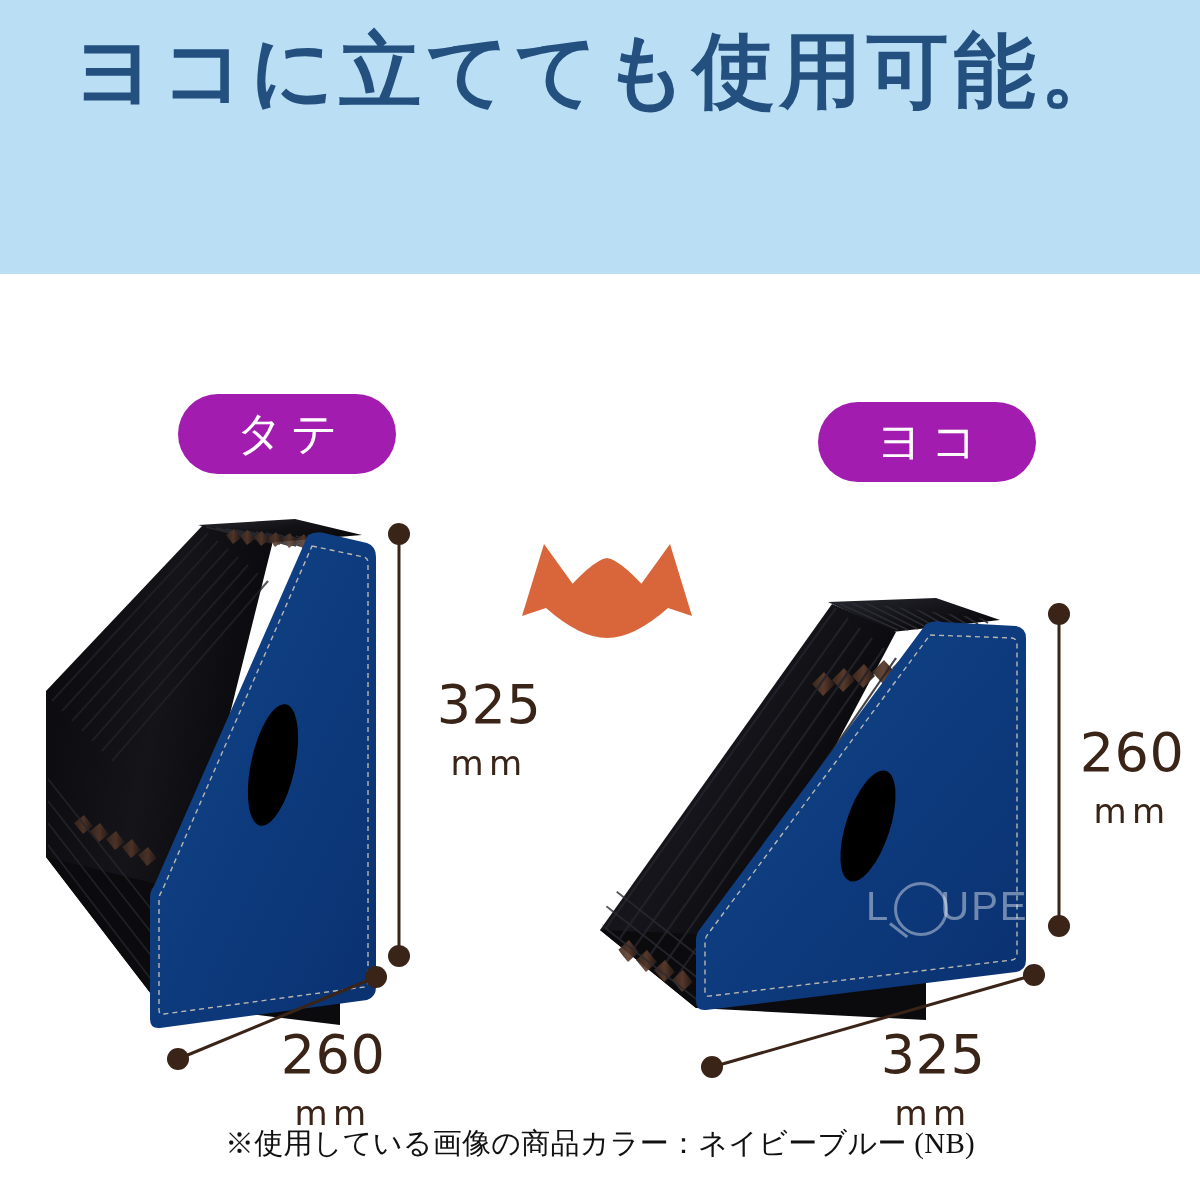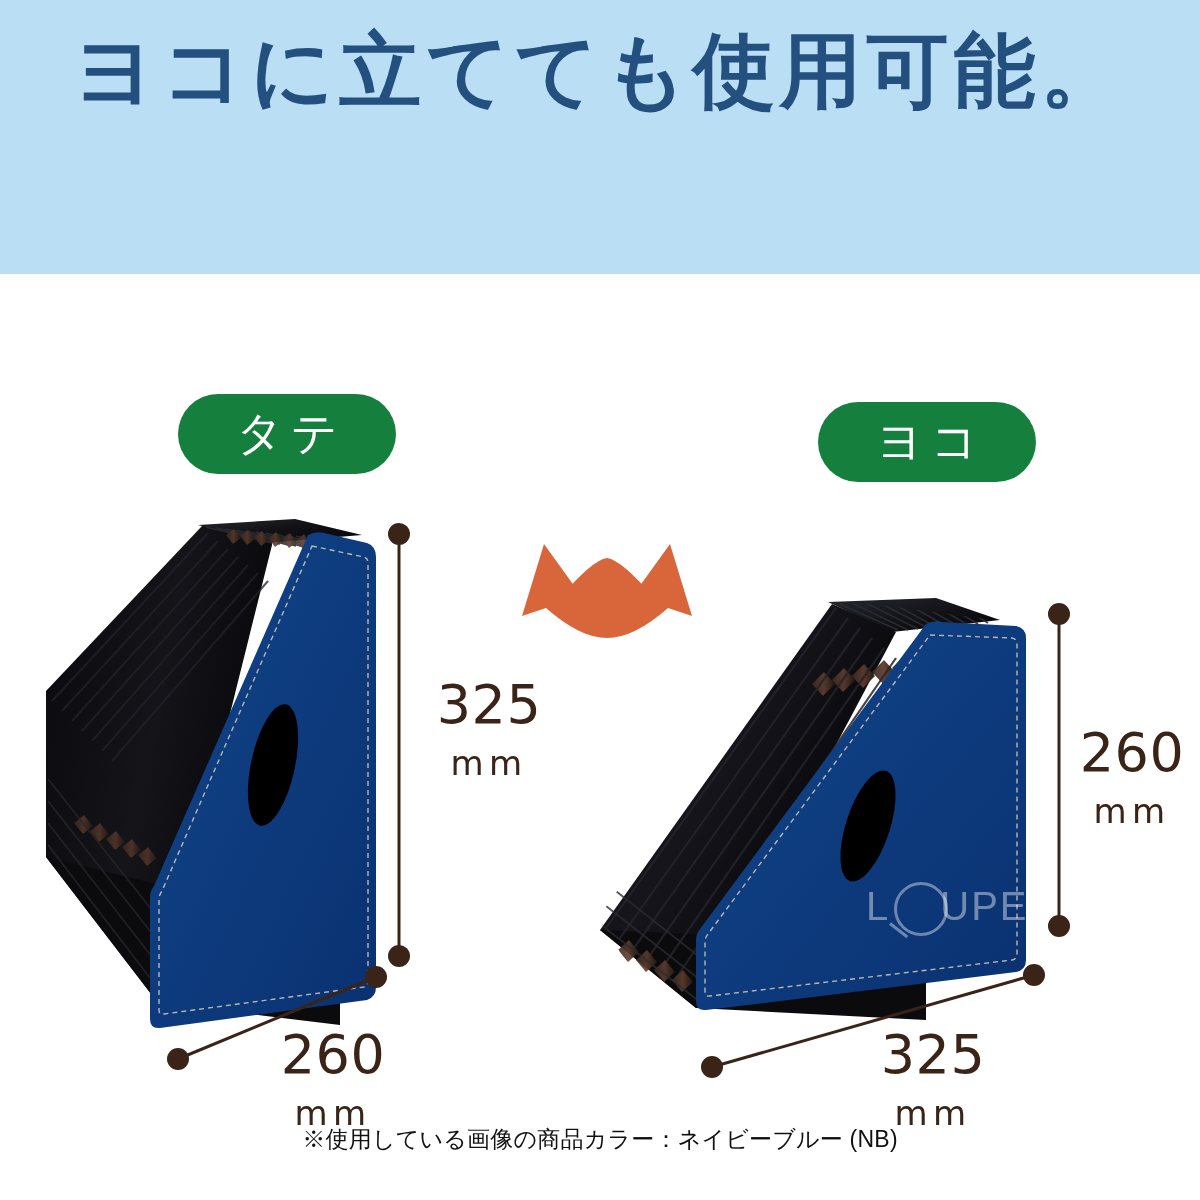--- a/index.html
+++ b/index.html
@@ -35,21 +35,21 @@
     font-weight:400;
     color:#2f2018;
     letter-spacing:0.015em;
     white-space:nowrap;
     font-family:"DejaVu Sans","Liberation Sans",sans-serif;
   }
 
   
   .badge{
     position:absolute;
-    background:#15803d;
+    background:#a21caf;
     border-radius:999px;
     color:#ffffff;
     display:flex;align-items:center;justify-content:center;
     font-size:46px;
     letter-spacing:0.16em;
     text-indent:0.16em;
     font-family:"DejaVu Sans","Liberation Sans",sans-serif;
   }
   .badge-vertical{left:178px;top:394px;width:218px;height:80px;}
   .badge-horizontal{left:818px;top:394px;width:218px;height:80px;margin-top:8px;}
@@ -93,25 +93,25 @@
   .watermark .wm-tail{
     position:absolute;left:24px;top:38px;
     width:22px;height:3px;background:rgba(255,255,255,0.40);
     transform:rotate(38deg);transform-origin:left center;
   }
 
   
   .footer-note{
     position:absolute;left:0;top:1124px;width:1200px;
     text-align:center;
-    font-size:23px;
+    font-size:29px;
     color:#111111;
     letter-spacing:0.01em;
     white-space:nowrap;
-    font-family:Liberation Sans, sans-serif;
+    font-family:Liberation Serif, serif;
   }
 </style>
 </head>
 <body>
 
 <div class="page">
 
   <div class="header-band">
     <div class="headline">ヨコに立てても使用可能。</div>
   </div>

